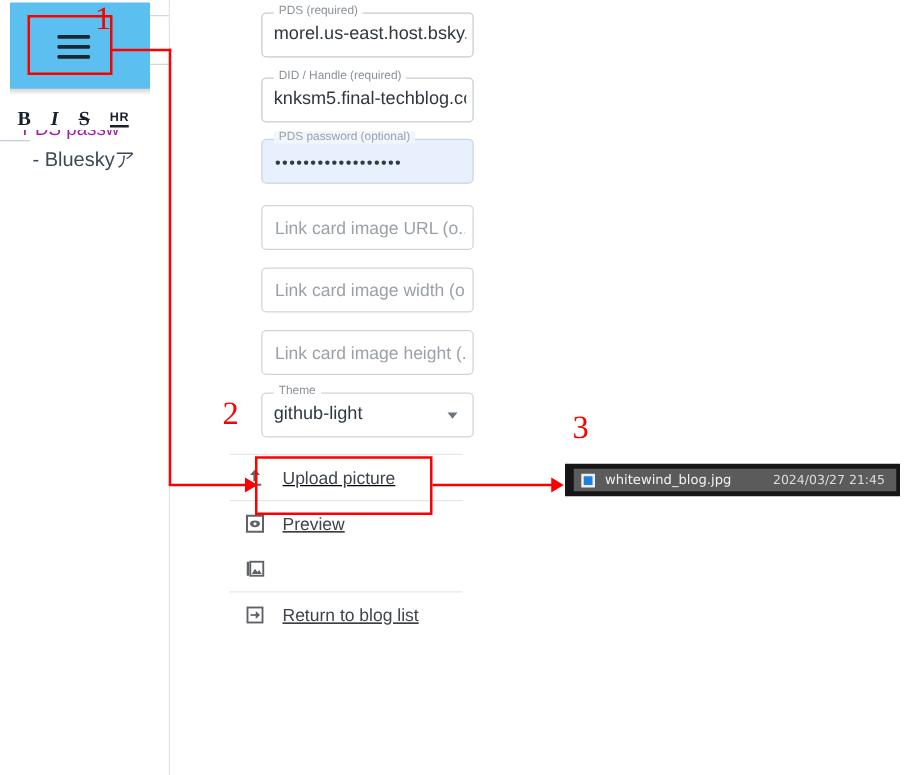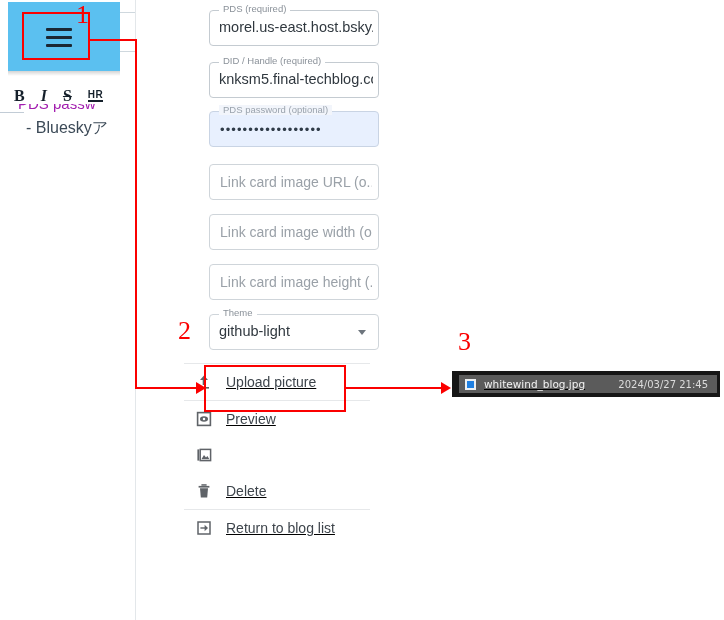--- a/index.html
+++ b/index.html
@@ -267,21 +267,20 @@
     display: flex;
     align-items: center;
   }
   #file-bar-inner {
     position: absolute;
     left: 7px; top: 4px;
     width: 258px; height: 18px;
     background: #5b5b5b;
     display: flex;
     align-items: center;
-    text-decoration: underline;
   }
   #file-icon {
     width: 11px; height: 11px;
     margin-left: 6px;
     background: #eceff1;
     position: relative;
     flex: none;
   }
   #file-icon::after {
     content: "";
@@ -409,30 +408,20 @@
   <div class="menu-item">
     <span class="mi-icon">
       <svg width="16" height="16" viewBox="0 0 16 16">
         <rect x="1.4" y="2.4" width="1.8" height="11.2" fill="#5f6368"></rect>
         <rect x="4.2" y="2.4" width="10.4" height="11.2" fill="none" stroke="#5f6368" stroke-width="1.5"></rect>
         <path d="M5.4 12.2 L8 8 L10 10.6 L11.4 9 L13.4 12.2 Z" fill="#5f6368"></path>
       </svg>
     </span>
   </div>
 
-  <div class="menu-item">
-    <span class="mi-icon">
-      <svg width="16" height="16" viewBox="0 0 16 16">
-        <rect x="5.4" y="1.2" width="5.2" height="1.5" fill="#5f6368"></rect>
-        <rect x="2.6" y="2.9" width="10.8" height="1.7" fill="#5f6368"></rect>
-        <path d="M4 5.2 H12 L11.2 14.6 H4.8 Z" fill="#5f6368"></path>
-      </svg>
-    </span>
-    <span class="mi-label">Delete</span>
-  </div>
 
   <div class="menu-divider"></div>
 
   <div class="menu-item">
     <span class="mi-icon">
       <svg width="16" height="16" viewBox="0 0 16 16">
         <rect x="2" y="2" width="12" height="12" fill="none" stroke="#5f6368" stroke-width="1.5"></rect>
         <rect x="4.4" y="7.3" width="6.6" height="1.4" fill="#5f6368"></rect>
         <path d="M8.6 4.8 L12 8 L8.6 11.2 Z" fill="#5f6368"></path>
       </svg>

